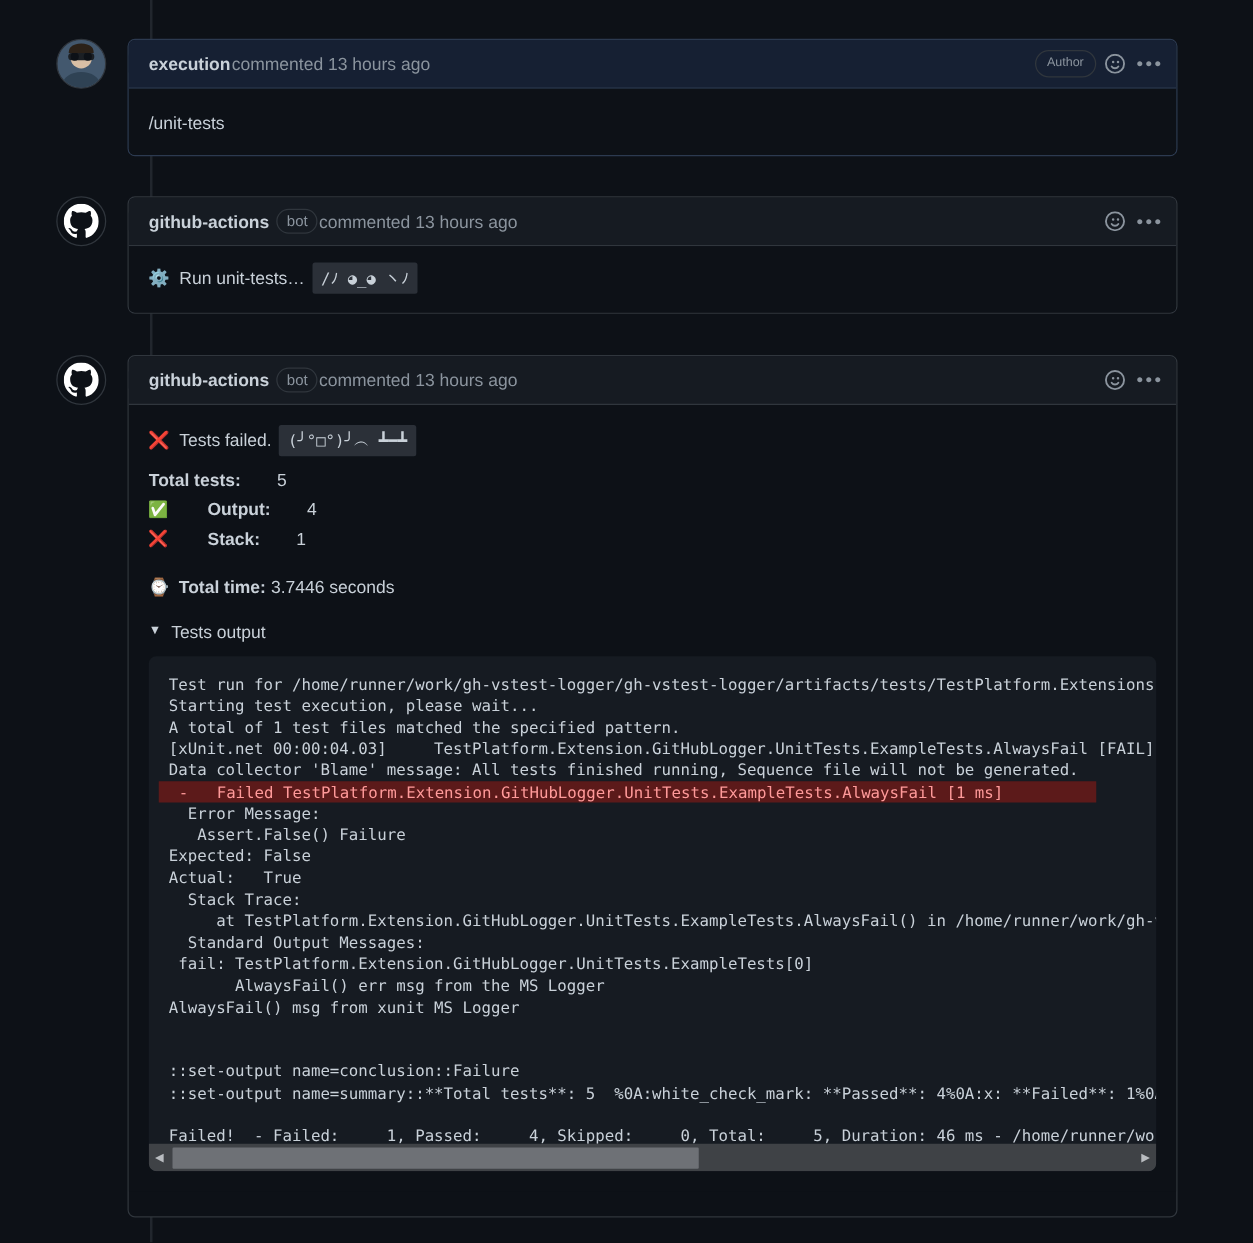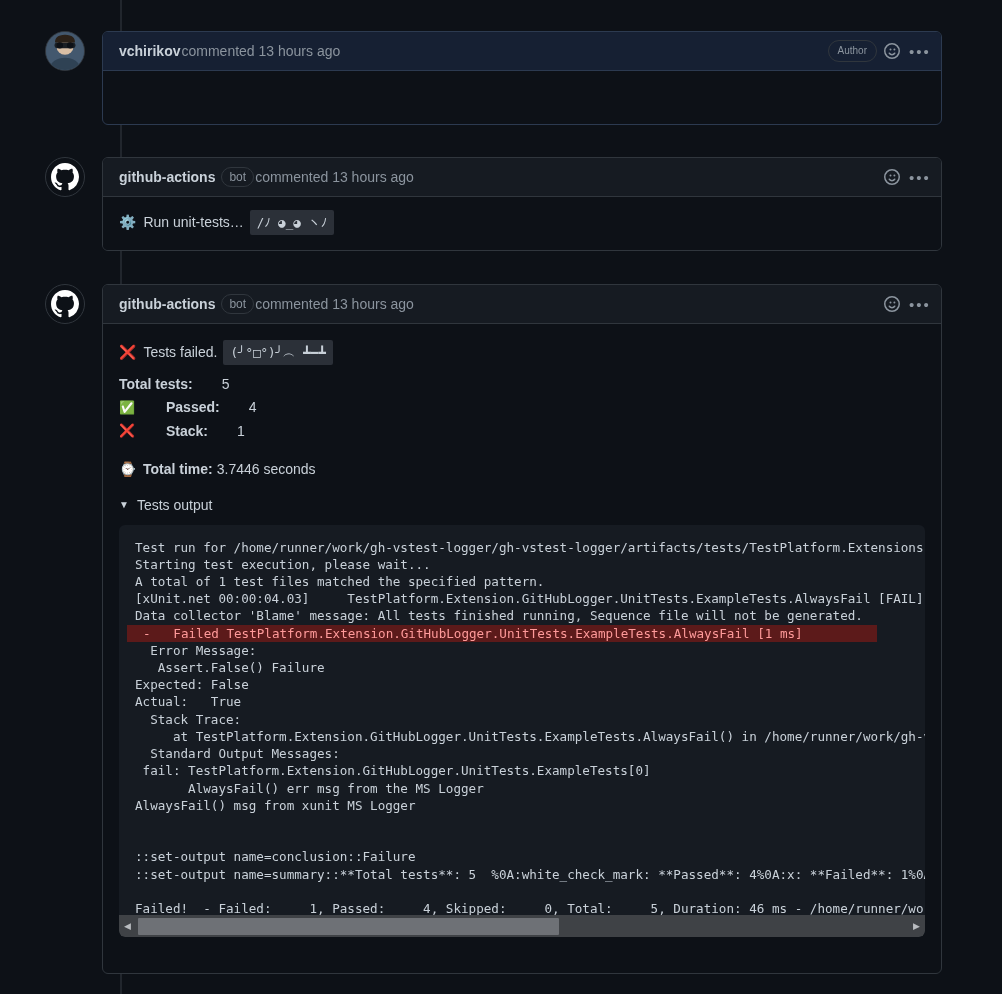--- a/index.html
+++ b/index.html
@@ -203,32 +203,35 @@
       <rect x="9" y="11" width="22" height="6" rx="3" fill="#1b1f24"></rect>
       <circle cx="14.5" cy="14" r="3.4" fill="#0d1117"></circle>
       <circle cx="25.5" cy="14" r="3.4" fill="#0d1117"></circle>
       <path d="M3 40c1.5-9 8.5-13 17-13s15.5 4 17 13z" fill="#2f4254"></path>
       <path d="M11 6c4-4 14-4 18 0 1.6 1.6 1.5 5 1.5 5H9.5S9.4 7.6 11 6z" fill="#2b2118"></path>
     </svg>
   </div>
 
   <div class="box" style="left:102px; top:31px; width:840px; height:94px; --hdrbg:#162033; border-color:#2c3a50;">
     <div class="hdr" style="background:#162033; border-bottom-color:#2c3a50;">
-      <span class="who">vchirikov</span>
+      <span class="who">execution</span>
       <span class="meta">commented 13 hours ago</span>
       <span class="spacer"></span>
       <span class="pill author">Author</span>
       <span class="hdr-ico" title="reaction">
         <svg width="16" height="16" viewBox="0 0 16 16" fill="currentColor">
             <path d="M8 0a8 8 0 110 16A8 8 0 018 0zm0 1.5a6.5 6.5 0 100 13 6.5 6.5 0 000-13zM5.5 6.5a1 1 0 112 0 1 1 0 01-2 0zm3.9 0a1 1 0 112 0 1 1 0 01-2 0zM4.9 9.6a.75.75 0 011.04.2 2.5 2.5 0 004.12 0 .75.75 0 111.24.84 4 4 0 01-6.6 0 .75.75 0 01.2-1.04z"></path>
           </svg>
       </span>
       <span class="hdr-ico" title="more options">
         <span class="dots">•••</span>
       </span>
+    </div>
+    <div class="body first">
+      <p>/unit-tests</p>
     </div>
   </div>
 
   <div class="avatar" style="left:45px; top:157px; background:#0d1117;">
     <svg width="28" height="28" viewBox="0 0 16 16" fill="#ffffff">
       <path d="M8 0C3.58 0 0 3.58 0 8c0 3.54 2.29 6.53 5.47 7.59.4.07.55-.17.55-.38 0-.19-.01-.82-.01-1.49-2.01.37-2.53-.49-2.69-.94-.09-.23-.48-.94-.82-1.13-.28-.15-.68-.52-.01-.53.63-.01 1.08.58 1.23.82.72 1.21 1.87.87 2.33.66.07-.52.28-.87.51-1.07-1.78-.2-3.64-.89-3.64-3.95 0-.87.31-1.59.82-2.15-.08-.2-.36-1.02.08-2.12 0 0 .67-.21 2.2.82.64-.18 1.32-.27 2-.27s1.36.09 2 .27c1.53-1.04 2.2-.82 2.2-.82.44 1.1.16 1.92.08 2.12.51.56.82 1.27.82 2.15 0 3.07-1.87 3.75-3.65 3.95.29.25.54.73.54 1.48 0 1.07-.01 1.93-.01 2.2 0 .21.15.46.55.38A8.01 8.01 0 0016 8c0-4.42-3.58-8-8-8z"></path>
     </svg>
   </div>
 
   <div class="box" style="left:102px; top:157px; width:840px; height:94px;">
@@ -285,21 +288,21 @@
         <code class="kao">(╯°□°)╯︵ ┻━┻</code>
       </div>
 
       <div class="stats">
         <div class="srow">
           <b>Total tests:</b>
           <span>5</span>
         </div>
         <div class="srow">
           <span class="ico">✅</span>
-          <b>Passed:</b>
+          <b>Output:</b>
           <span>4</span>
         </div>
         <div class="srow">
           <span class="ico">❌</span>
           <b>Stack:</b>
           <span>1</span>
         </div>
       </div>
 
       <div class="totaltime">

